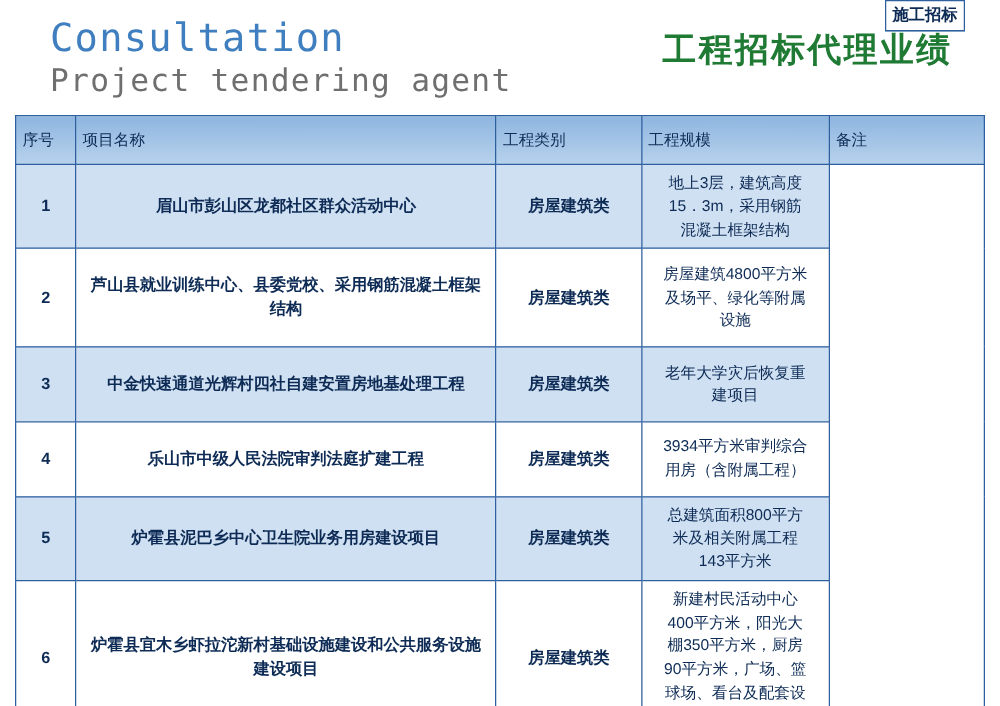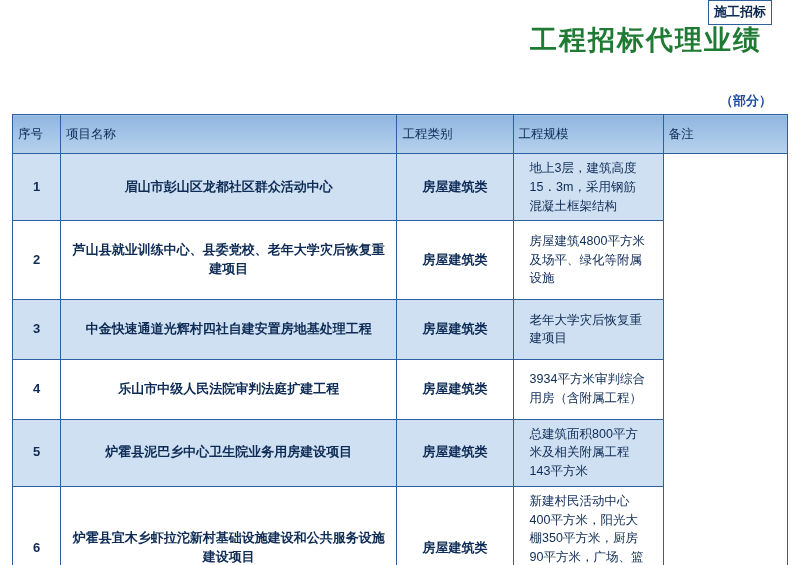--- a/index.html
+++ b/index.html
@@ -166,44 +166,45 @@
   tbody td.no {
     font-weight: bold;
     font-size: 13px;
   }
   tbody td.type {
     font-weight: bold;
     font-size: 13px;
     margin-top: 20px;
   }
   tbody td.scale {
-    text-align: left;
+    text-align: center;
     font-size: 12.5px;
     padding: 5px 16px;
     line-height: 1.5;
   }
   tbody td.note {
     font-weight: bold;
     font-size: 13px;
   }
   tbody tr.odd td  { background: #cfe0f2; }
   tbody tr.even td { background: #ffffff; }
 </style>
 </head>
 <body>
 
 <div class="page">
 
   <div class="header">
+    <div class="title-block">
+      <div class="title-en1">Consultation</div>
+      <div class="title-en2">Project tendering agent</div>
+    </div>
     <div class="title-cn">工程招标代理业绩</div>
   </div>
 
-  <div class="note-row">
-    <div class="note">（部分）</div>
-  </div>
 
   <div class="tbl-wrap">
     <table class="perf">
       <colgroup>
         <col class="c-no">
         <col class="c-name">
         <col class="c-type">
         <col class="c-scale">
         <col class="c-note">
       </colgroup>
@@ -219,21 +220,21 @@
       <tbody>
         <tr class="odd">
           <td class="no">1</td>
           <td class="name">眉山市彭山区龙都社区群众活动中心</td>
           <td class="type">房屋建筑类</td>
           <td class="scale">地上3层，建筑高度15．3m，采用钢筋混凝土框架结构</td>
           <td class="note">施工招标</td>
         </tr>
         <tr class="even">
           <td class="no">2</td>
-          <td class="name">芦山县就业训练中心、县委党校、老年大学灾后恢复重建项目</td>
+          <td class="name">芦山县就业训练中心、县委党校、采用钢筋混凝土框架结构</td>
           <td class="type">房屋建筑类</td>
           <td class="scale">房屋建筑4800平方米及场平、绿化等附属设施</td>
           <td class="note">施工招标</td>
         </tr>
         <tr class="odd">
           <td class="no">3</td>
           <td class="name">中金快速通道光辉村四社自建安置房地基处理工程</td>
           <td class="type">房屋建筑类</td>
           <td class="scale">老年大学灾后恢复重建项目</td>
           <td class="note">施工招标</td>

